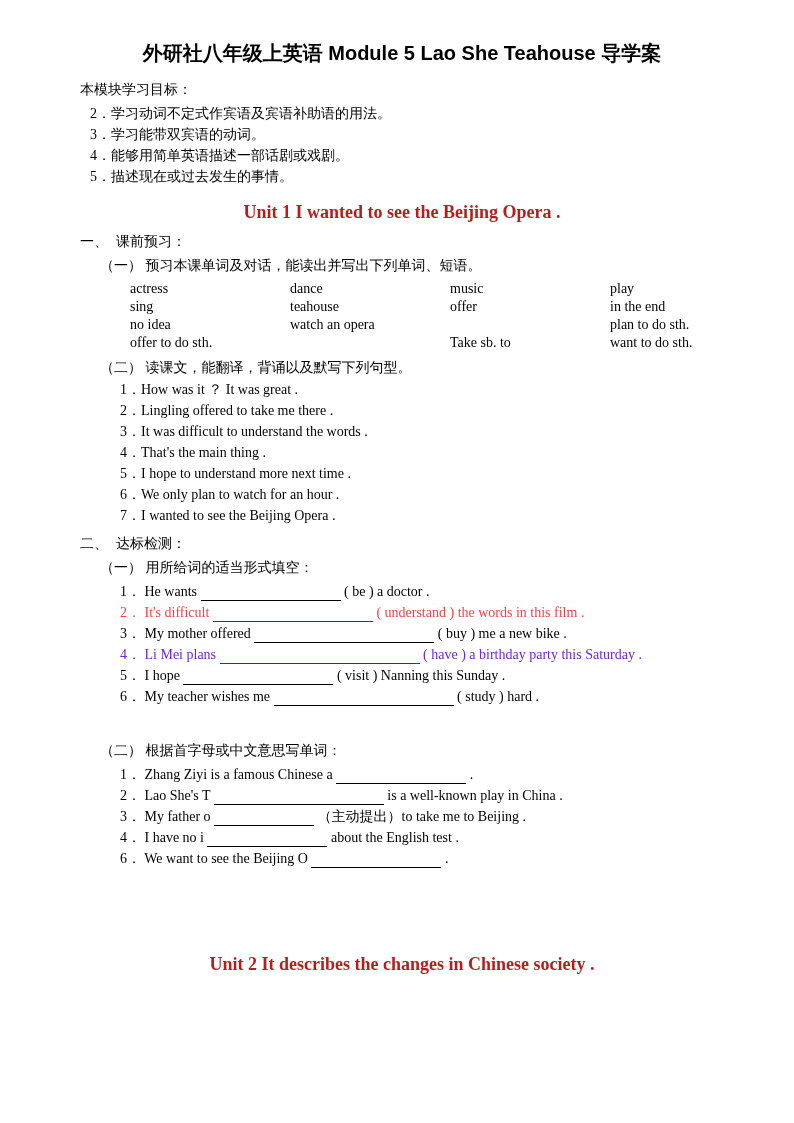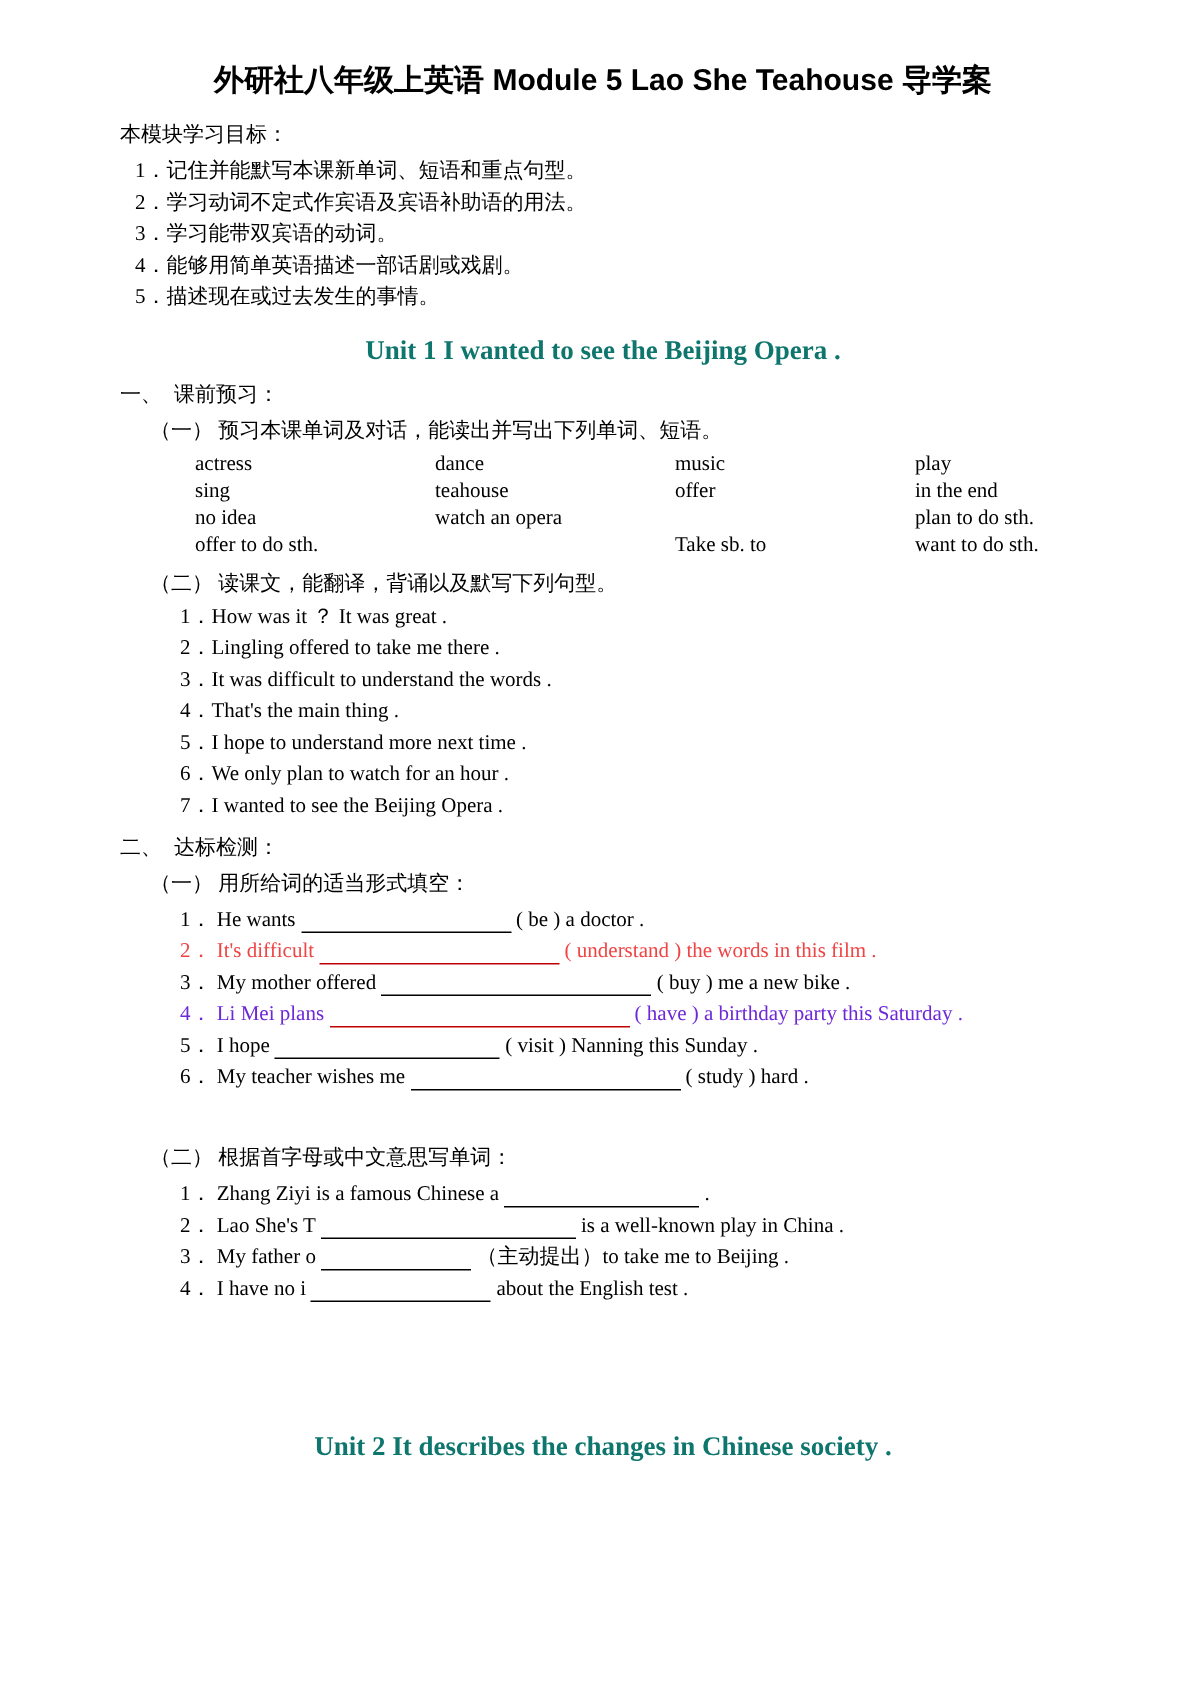--- a/index.html
+++ b/index.html
@@ -45,21 +45,21 @@
 
     .objectives-list li::before {
       content: attr(data-num) "．";
     }
 
     .unit-title {
       text-align: center;
       font-size: 18px;
       font-weight: bold;
       margin: 16px 0 10px 0;
-      color: #0f766e;
+      color: #b91c1c;
       font-family: "Times New Roman", serif;
     }
 
     .roman-label {
       min-width: 30px;
       font-size: 14px;
     }
 
     .sub-section {
       margin-bottom: 8px;
@@ -113,21 +113,20 @@
 </head>
 <body>
 
 <div>
 
   <div class="page-title">外研社八年级上英语 Module 5 Lao She Teahouse 导学案</div>
 
   <div class="section-block">
     <div class="section-header">本模块学习目标：</div>
     <ol class="objectives-list">
-      <li data-num="1">记住并能默写本课新单词、短语和重点句型。</li>
       <li data-num="2">学习动词不定式作宾语及宾语补助语的用法。</li>
       <li data-num="3">学习能带双宾语的动词。</li>
       <li data-num="4">能够用简单英语描述一部话剧或戏剧。</li>
       <li data-num="5">描述现在或过去发生的事情。</li>
     </ol>
   </div>
 
   <div class="unit-title">Unit 1 I wanted to see the Beijing Opera .</div>
 
   <div class="section-block">
@@ -249,20 +248,25 @@
         <li data-num="3">
           <span>My father o</span>
           <span class="fill-blank-sm" style="min-width:100px;">&nbsp;</span>
           <span>（主动提出）to take me to Beijing .</span>
         </li>
         <li data-num="4">
           <span>I have no i</span>
           <span class="fill-blank-sm" style="min-width:120px;">&nbsp;</span>
           <span> about the English test .</span>
         </li>
+        <li data-num="6">
+          <span>We want to see the Beijing O</span>
+          <span class="fill-blank-sm" style="min-width:130px;">&nbsp;</span>
+          <span> .</span>
+        </li>
       </ol>
     </div>
   </div>
 
   <div style="height: 60px;"></div>
 
   <div class="unit-title">Unit 2 It describes the changes in Chinese society .</div>
 
 </div>
 

